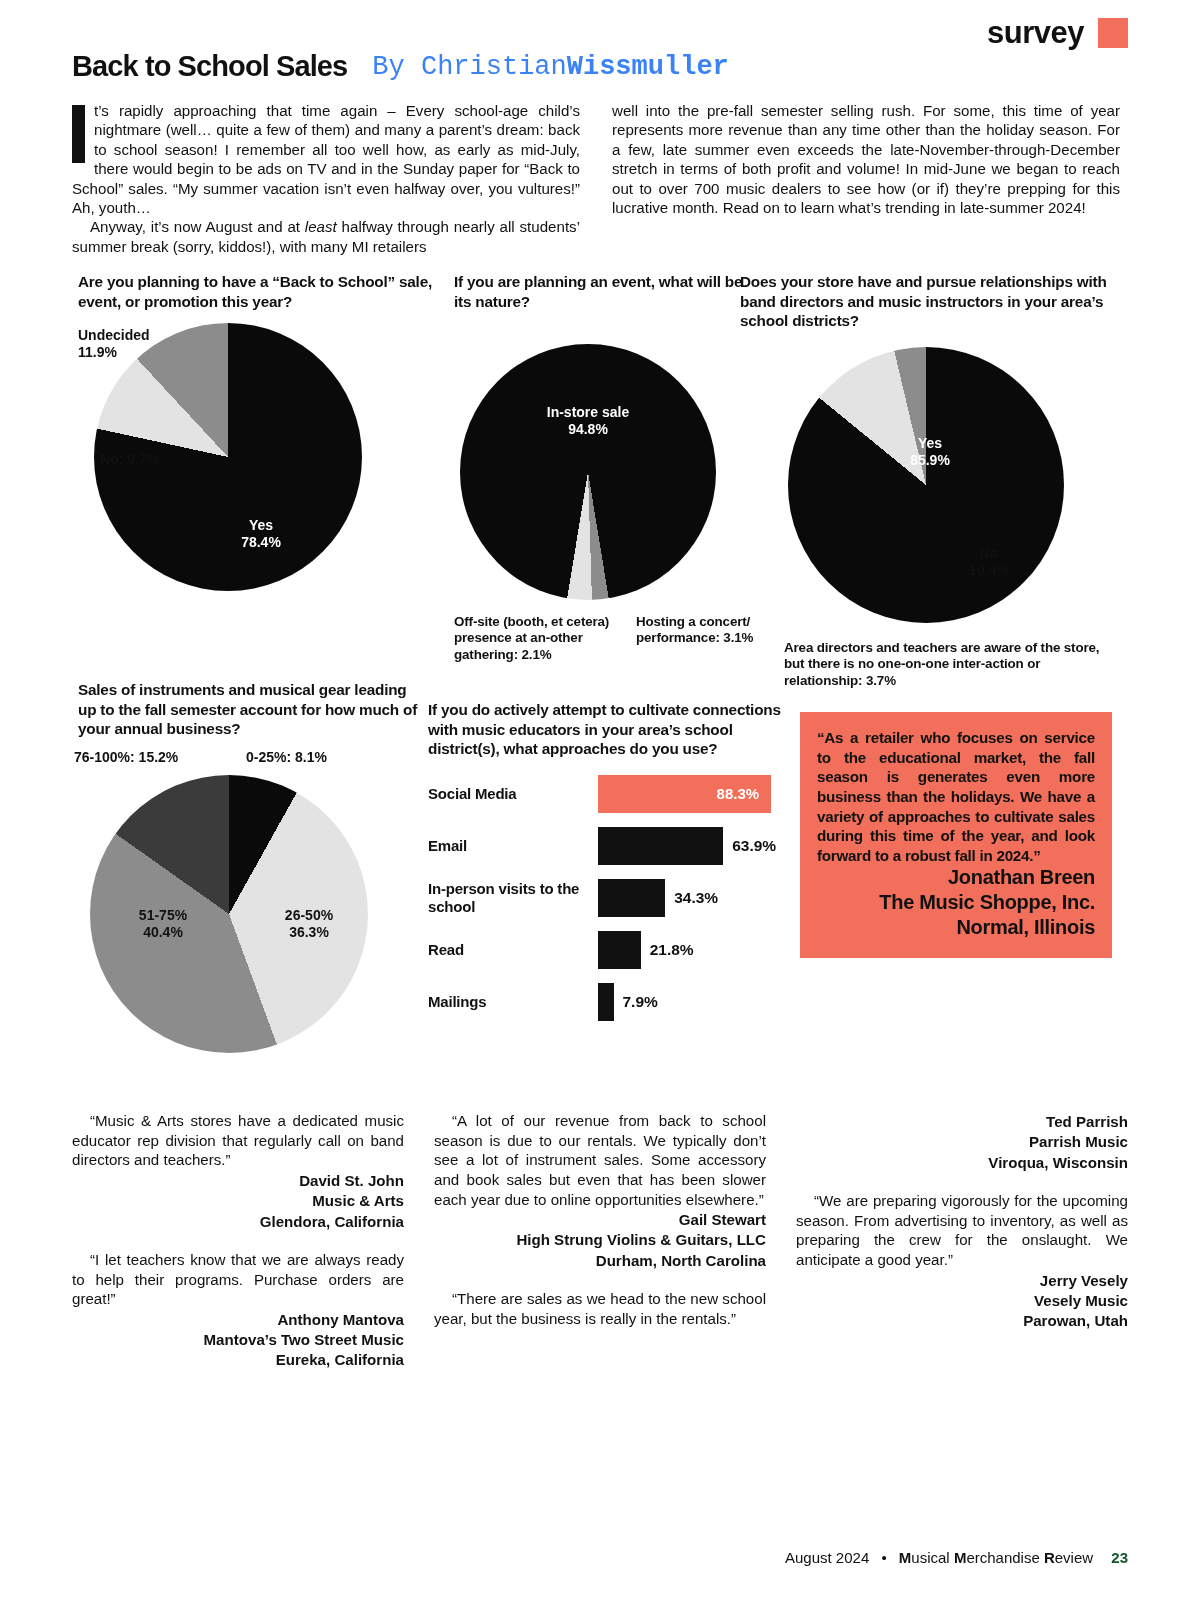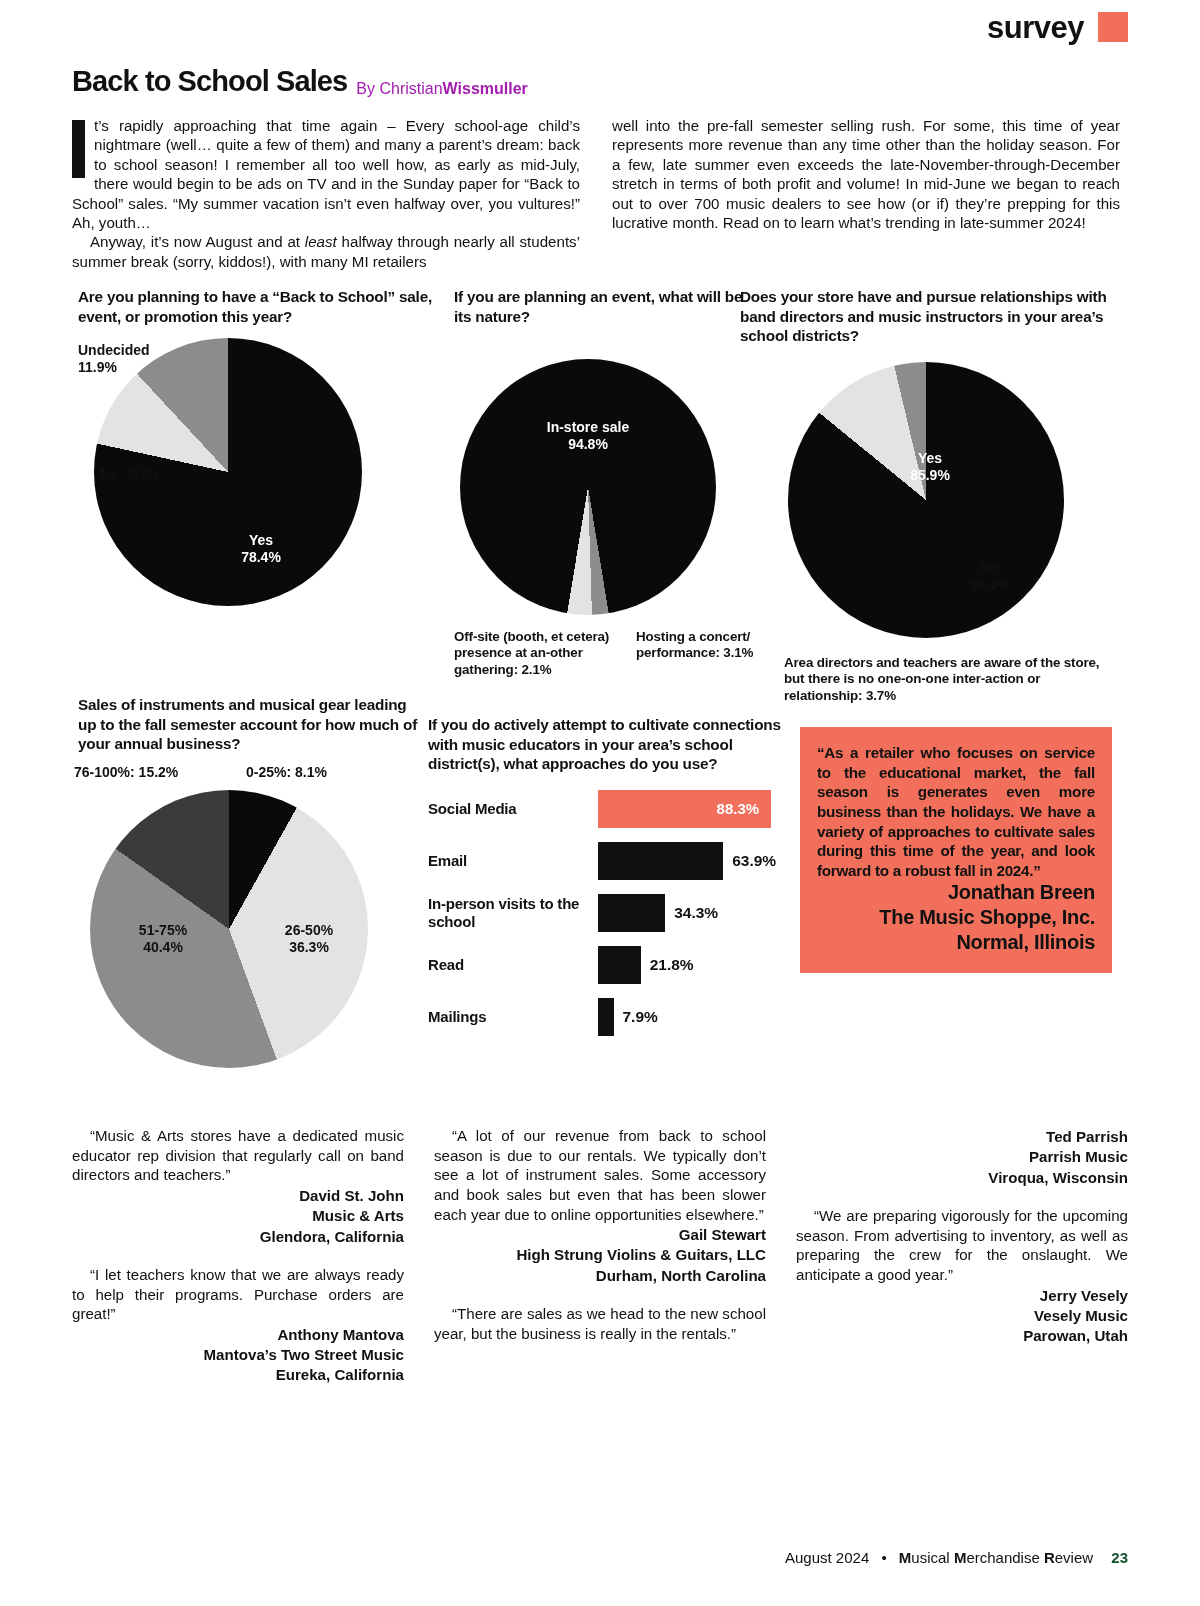--- a/index.html
+++ b/index.html
@@ -8,36 +8,36 @@
     width:1200px; height:1606px;
     background:#ffffff;
     font-family:"Liberation Sans", sans-serif;
     color:#111111;
     position:relative;
     overflow:hidden;
   }
   .page { position:relative; width:1200px; height:1606px; padding:0 72px; }
 
   
-  .masthead { display:flex; justify-content:flex-end; align-items:center; gap:14px; padding-top:6px; height:48px; }
+  .masthead { display:flex; justify-content:flex-end; align-items:flex-end; gap:14px; padding-top:6px; height:48px; }
   .masthead .kicker { font-size:31px; font-weight:700; letter-spacing:-0.5px; color:#111; line-height:1; }
   .masthead .mark { width:30px; height:30px; background:#F2705B; display:block; }
 
   .headline {
     margin-top:8px;
     font-size:64px;
     font-weight:800;
     letter-spacing:-2.2px;
     color:#F2705B;
     line-height:1.02;
     white-space:nowrap;
   }
-  .subhead-row { margin-top:17px; display:flex; align-items:flex-end; gap:9px; }
+  .subhead-row { margin-top:2px; display:flex; align-items:center; gap:25px; }
   .subhead { font-size:29px; font-weight:700; letter-spacing:-0.9px; color:#111; }
-  .byline { font-family:Liberation Sans, sans-serif; font-size:16px; color:#a21caf; }
+  .byline { font-family:Liberation Mono, monospace; font-size:27px; color:#3b82f6; }
   .byline b { font-weight:700; }
 
   
   .intro { display:flex; gap:32px; margin-top:18px; }
   .intro .col { width:508px; font-size:15.1px; line-height:1.285; text-align:justify; }
   .intro .col p { margin:0; }
   .intro .col p + p { text-indent:18px; }
   .dropcap {
     float:left; width:13px; height:58px; background:#111;
     margin:4px 9px 0 0;

